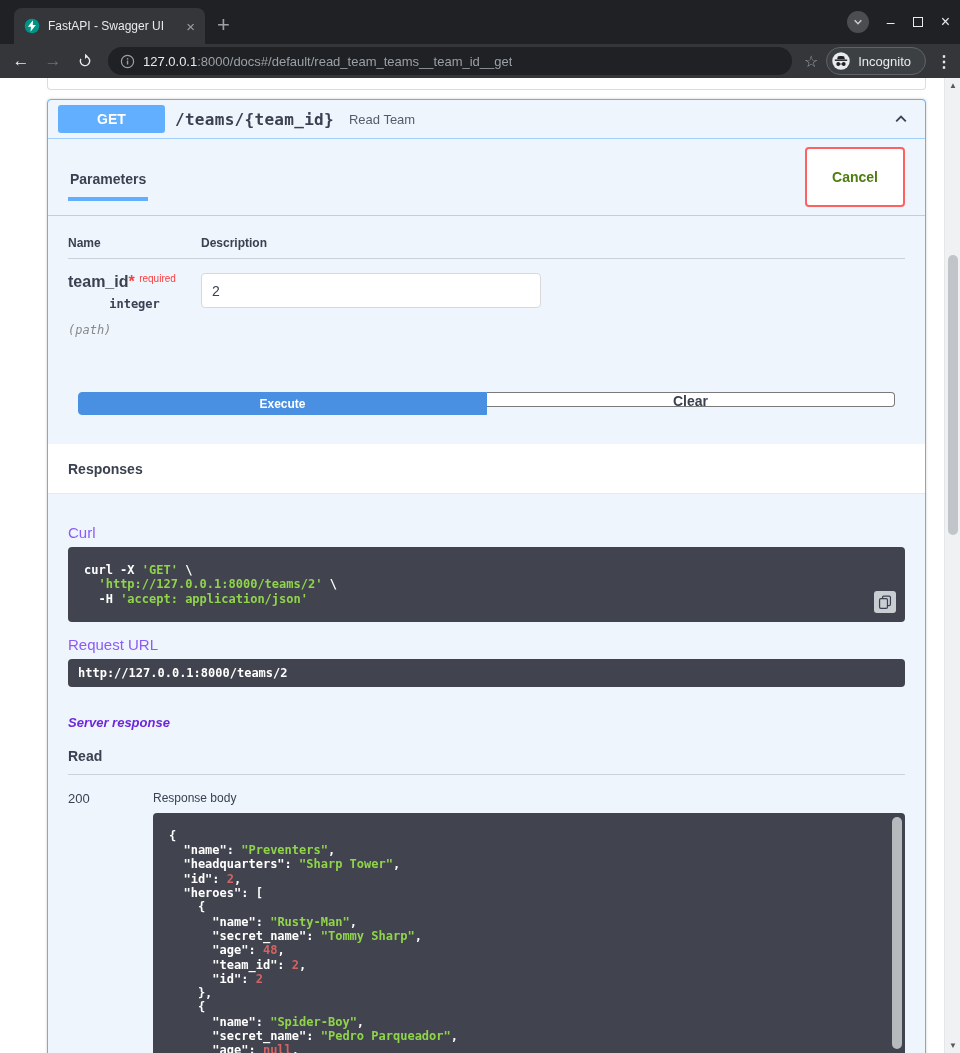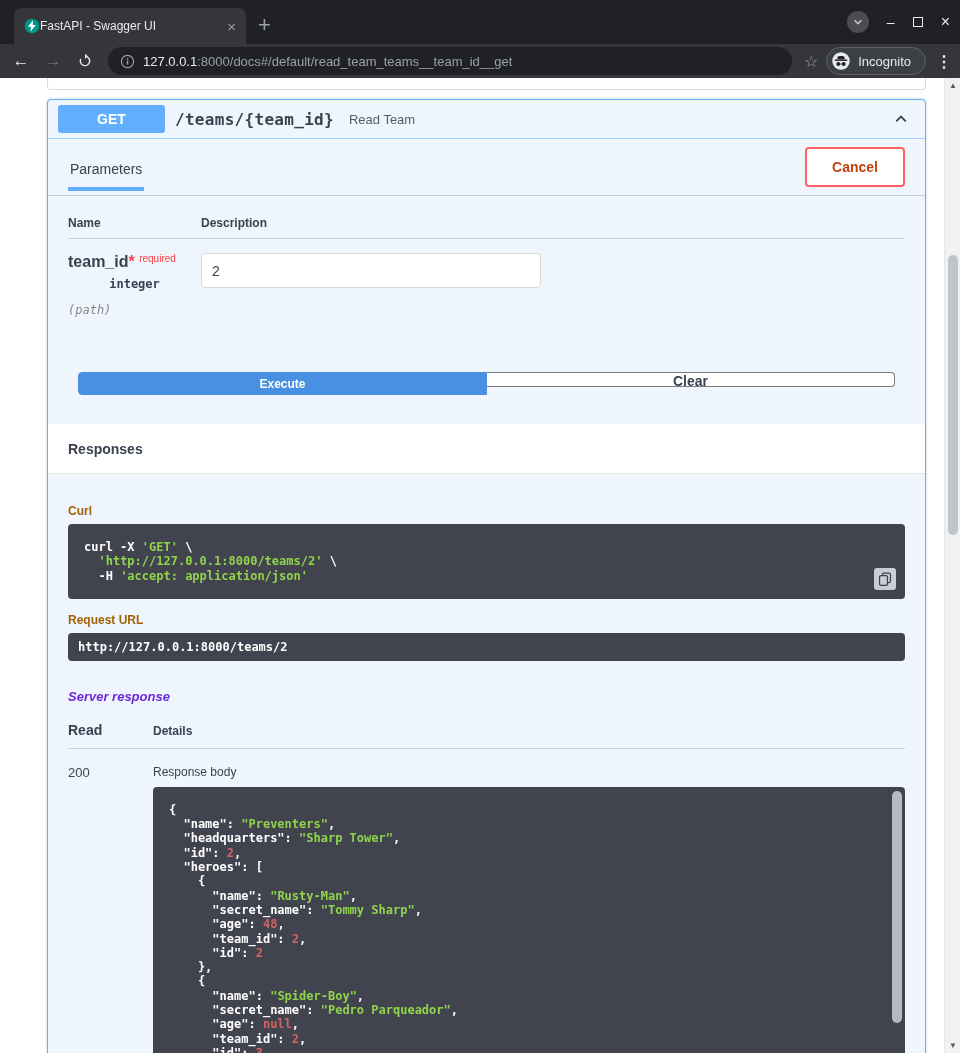--- a/index.html
+++ b/index.html
@@ -2,21 +2,21 @@
 <html><head>
 <meta charset="utf-8">
 <style>
   * { margin:0; padding:0; box-sizing:border-box; }
   html,body { width:960px; height:1053px; overflow:hidden; }
   body { font-family:"Liberation Sans", sans-serif; background:#202124; }
   .window { width:960px; height:1053px; display:flex; flex-direction:column; }
 
   
   .tabbar { height:44px; background:#202124; position:relative; display:flex; align-items:flex-end; flex:0 0 44px; }
-  .tab { width:232px; height:36px; margin-left:14px; background:#35363a; border-radius:8px 8px 0 0; display:flex; align-items:center; padding:0 10px; }
+  .tab { width:191px; height:36px; margin-left:14px; background:#35363a; border-radius:8px 8px 0 0; display:flex; align-items:center; gap:8px; padding:0 10px; }
   .tab-title { color:#e8eaed; font-size:12px; flex:1; white-space:nowrap; overflow:hidden; }
   .tab-close { color:#9aa0a6; font-size:15px; line-height:1; cursor:default; }
   .newtab-btn { color:#9aa0a6; font-size:22px; line-height:1; margin:0 0 8px 12px; }
   .tabbar-right { position:absolute; right:10px; top:0; height:44px; display:flex; align-items:center; gap:18px; }
   .circle-btn { width:22px; height:22px; border-radius:50%; background:#4b4d51; display:flex; align-items:center; justify-content:center; }
   .win-btn { color:#e8eaed; font-size:14px; line-height:1; }
   .maxi { width:10px; height:10px; border:1.5px solid #e8eaed; display:inline-block; }
 
   .navbar { height:34px; background:#35363a; display:flex; align-items:center; padding:0 8px; gap:6px; flex:0 0 34px; }
   .nav-btn { width:26px; height:26px; display:flex; align-items:center; justify-content:center; color:#e8eaed; font-size:17px; }
@@ -42,41 +42,41 @@
 
   
   .opblock { margin:9px 32px 0 33px; border:1px solid #61affe; border-radius:4px; background:#eef5fd; box-shadow:0 0 3px rgba(0,0,0,.19); min-height:1100px; }
   .opblock-header { display:flex; align-items:center; padding:5px 10px; border-bottom:1px solid rgba(97,175,254,.55); }
   .method-badge { background:#61affe; color:#fff; font-weight:bold; font-size:14px; width:107px; text-align:center; padding:6px 0; border-radius:3px; }
   .op-path { font-family:"DejaVu Sans Mono", monospace; font-size:16px; font-weight:bold; color:#3b4151; margin-left:10px; letter-spacing:.3px; }
   .op-summary { font-size:13px; color:#3b4151; opacity:.85; margin-left:15px; }
   .collapse-btn { margin-left:auto; margin-right:6px; display:flex; align-items:center; }
 
   .params-bar { display:flex; align-items:center; justify-content:space-between; padding:0 20px; border-bottom:1px solid rgba(59,65,81,.22); }
-  .params-tab { font-size:14px; font-weight:normal; color:#3b4151; padding:16px 2px 10px; border-bottom:4px solid #61affe; margin-bottom:-1px; }
-  .cancel-btn { border:2px solid #ff6060; color:#c2410c; background:#fff; font-weight:bold; font-size:14px; padding:10px 25px; border-radius:4px; margin:8px 0; font-family:inherit; }
+  .params-tab { font-size:14px; font-weight:bold; color:#3b4151; padding:16px 2px 10px; border-bottom:4px solid #61affe; margin-bottom:-1px; }
+  .cancel-btn { border:2px solid #ff6060; color:#4d7c0f; background:#fff; font-weight:bold; font-size:14px; padding:20px 25px; border-radius:4px; margin:8px 0; font-family:inherit; }
 
   .params-table { padding:20px 20px 0; }
   .table-head { display:grid; grid-template-columns:133px 1fr; font-size:12px; font-weight:bold; color:#3b4151; padding-bottom:8px; border-bottom:1px solid rgba(59,65,81,.2); }
   .param-row { display:grid; grid-template-columns:133px 1fr; padding-top:14px; }
   .param-name { font-size:16px; font-weight:bold; color:#3b4151; }
   .req-star { color:#f93e3e; }
   .req-label { color:#f93e3e; font-size:10px; vertical-align:top; font-weight:normal; }
   .param-type { font-family:"DejaVu Sans Mono", monospace; font-size:12px; font-weight:bold; color:#3b4151; margin-top:6px;text-align:center; }
   .param-in { font-family:"DejaVu Sans Mono", monospace; font-size:12px; font-style:italic; color:#888; margin-top:12px; }
   .param-input { width:340px; height:35px; border:1px solid #d9d9d9; border-radius:4px; padding:0 10px; font-size:14px; color:#3b4151; background:#fff; font-family:inherit; }
 
   .execute-row { display:flex; margin:55px 30px 0; }
   .execute-btn { flex:1; background:#4990e2; border:1px solid #4990e2; color:#fff; font-weight:bold; font-size:12px; height:23px; border-radius:4px 0 0 4px; font-family:inherit; }
   .clear-btn { flex:1; background:#fff; border:1px solid #7a7a7a; border-left:none; color:#3b4151; font-weight:bold; font-size:14px; height:15px; border-radius:0 4px 4px 0; font-family:inherit; }
 
   .responses-band { margin-top:29px; background:#fff; padding:17px 20px 16px; font-size:14px; font-weight:bold; color:#3b4151; border-bottom:1px solid rgba(59,65,81,.12); }
 
   .responses-content { padding:30px 20px 20px; }
-  .small-label { font-size:12px; font-weight:bold; color:#a16207; margin-bottom:6px; }
+  .small-label { font-size:15px; font-weight:normal; color:#8b5cf6; margin-bottom:6px; }
   .code-block { background:#41444e; border-radius:4px; padding:16px; font-family:"DejaVu Sans Mono", monospace; font-size:12px; font-weight:bold; color:#fff; white-space:pre; line-height:14.3px; overflow:hidden; }
   .tk-p { color:#ffffff; }
   .tk-s { color:#90d44b; }
   .tk-n { color:#d36363; }
   .curl-wrap { position:relative; }
   .copy-btn { position:absolute; right:9px; bottom:9px; width:22px; height:22px; background:#c9ced3; border-radius:3px; display:flex; align-items:center; justify-content:center; border:none; }
   .request-url-label { margin-top:14px; }
   .request-url-bar { margin-top:6px; background:#41444e; border-radius:4px; padding:7px 10px; font-family:"DejaVu Sans Mono", monospace; font-size:12px; font-weight:bold; color:#fff; }
   .server-response-label { font-size:13px; color:#6d28d9; margin-top:28px; font-weight:bold;font-style:italic; }
 
@@ -214,21 +214,20 @@
             </button>
           </div>
 
           <div class="small-label request-url-label">Request URL</div>
           <div class="request-url-bar">http://127.0.0.1:8000/teams/2</div>
 
           <div class="server-response-label">Server response</div>
 
           <div class="code-table-head">
             <span class="code-col">Read</span>
-            <span class="details-col">Details</span>
           </div>
 
           <div class="response-row">
             <div class="status-code">200</div>
             <div>
               <div class="response-body-label">Response body</div>
               <div class="response-block-wrap">
                 <div class="code-block response-block"><div class="code-line"><span class="tk-p">{</span></div><div class="code-line"><span class="tk-p">  "name": </span><span class="tk-s">"Preventers"</span><span class="tk-p">,</span></div><div class="code-line"><span class="tk-p">  "headquarters": </span><span class="tk-s">"Sharp Tower"</span><span class="tk-p">,</span></div><div class="code-line"><span class="tk-p">  "id": </span><span class="tk-n">2</span><span class="tk-p">,</span></div><div class="code-line"><span class="tk-p">  "heroes": [</span></div><div class="code-line"><span class="tk-p">    {</span></div><div class="code-line"><span class="tk-p">      "name": </span><span class="tk-s">"Rusty-Man"</span><span class="tk-p">,</span></div><div class="code-line"><span class="tk-p">      "secret_name": </span><span class="tk-s">"Tommy Sharp"</span><span class="tk-p">,</span></div><div class="code-line"><span class="tk-p">      "age": </span><span class="tk-n">48</span><span class="tk-p">,</span></div><div class="code-line"><span class="tk-p">      "team_id": </span><span class="tk-n">2</span><span class="tk-p">,</span></div><div class="code-line"><span class="tk-p">      "id": </span><span class="tk-n">2</span></div><div class="code-line"><span class="tk-p">    },</span></div><div class="code-line"><span class="tk-p">    {</span></div><div class="code-line"><span class="tk-p">      "name": </span><span class="tk-s">"Spider-Boy"</span><span class="tk-p">,</span></div><div class="code-line"><span class="tk-p">      "secret_name": </span><span class="tk-s">"Pedro Parqueador"</span><span class="tk-p">,</span></div><div class="code-line"><span class="tk-p">      "age": </span><span class="tk-n">null</span><span class="tk-p">,</span></div><div class="code-line"><span class="tk-p">      "team_id": </span><span class="tk-n">2</span><span class="tk-p">,</span></div><div class="code-line"><span class="tk-p">      "id": </span><span class="tk-n">3</span></div><div class="code-line"><span class="tk-p">    },</span></div><div class="code-line"><span class="tk-p">    {</span></div></div>
                 <div class="rb-thumb"></div>
               </div>

